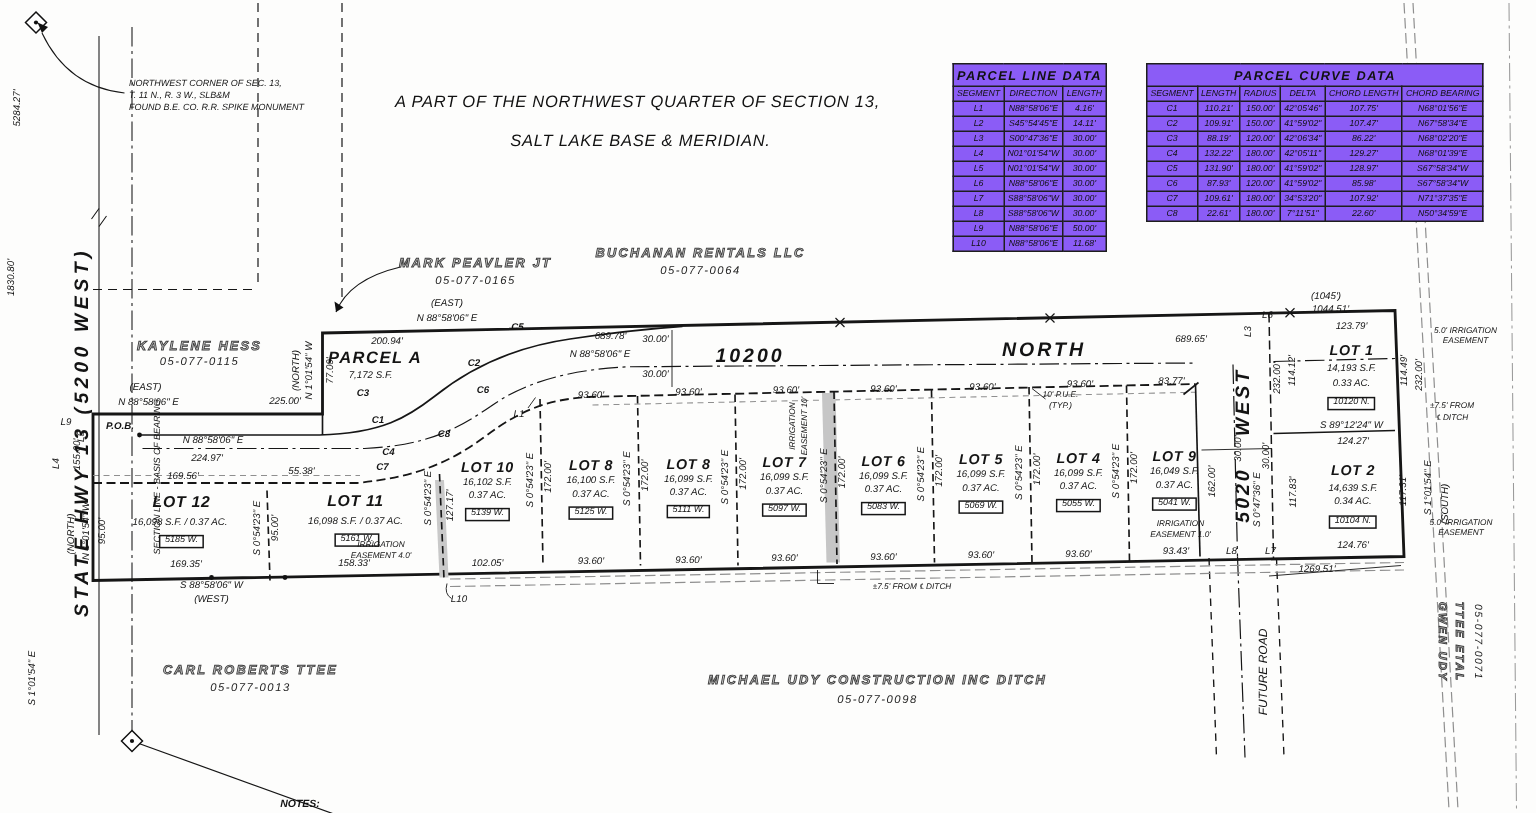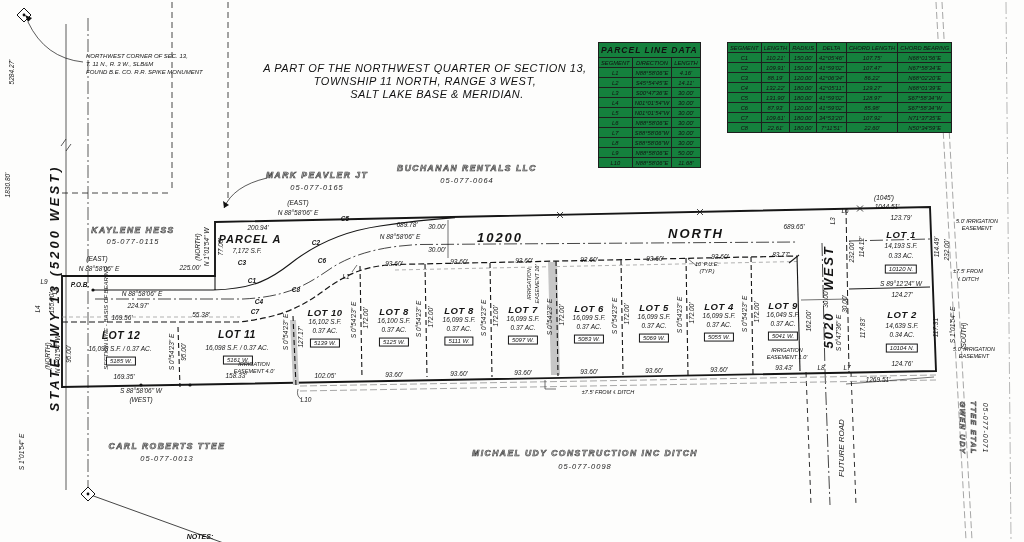--- a/index.html
+++ b/index.html
@@ -15,21 +15,21 @@
   .addr{border:1px solid #161616;padding:0 3px;font-size:6px;background:#fff;}
   .street{font:bold italic 13px "Liberation Sans",sans-serif;letter-spacing:2px;}
   .hwy{font:bold italic 13px "Liberation Sans",sans-serif;letter-spacing:3px;}
   .owner{font:bold italic 8.5px "Liberation Sans",sans-serif;letter-spacing:1.5px;
          color:#c9c9c9;-webkit-text-stroke:0.6px #3c3c3c;}
   .ownum{font:italic 7.5px "Liberation Sans",sans-serif;letter-spacing:1px;color:#222;}
   .title{font:bold italic 25px "Liberation Sans",sans-serif;letter-spacing:1px;color:#0c0c0c;}
   .sub{font:italic 11px "Liberation Sans",sans-serif;color:#111;letter-spacing:.5px;}
   .cnote{font:italic 6px/1.35 "Liberation Sans",sans-serif;transform:translate(0,0);text-align:left;}
   .parc{font:bold italic 11px "Liberation Sans",sans-serif;letter-spacing:1px;}
-  .dtable{position:absolute;border-collapse:collapse;background:#15803d;z-index:4;}
+  .dtable{position:absolute;border-collapse:collapse;background:#8b5cf6;z-index:4;margin-left:37px;}
   .dtable td,.dtable th{border:1px solid #1e1e1e;font:italic 5.8px "Liberation Sans",sans-serif;
        padding:1.5px 2px;text-align:center;color:#111;}
   .dtable .ttl{font:bold italic 8.5px "Liberation Sans",sans-serif;letter-spacing:1px;padding:2px;}
   .dtable th{font-style:italic;font-weight:normal;}
 </style>
 </head>
 <body>
 
 <div id="plat">
 
@@ -112,22 +112,21 @@
         <circle cx="88" cy="494" r="1.4"></circle>
       <circle cx="93" cy="290" r="1.6"></circle>
       <circle cx="141" cy="385" r="1.6"></circle>
         <circle cx="190" cy="385" r="1.6"></circle>
       <path d="M28,22 L25,15 L32,18 Z"></path>
       <path d="M224,208 L223,201 L229,205 Z"></path>
     </g>
   </svg>
 
   <div class="lbl sub" style="left:425px;top:68px">A PART OF THE NORTHWEST QUARTER OF SECTION 13,</div>
-  <div class="lbl sub" style="left:425px;top:81px">TOWNSHIP 11 NORTH, RANGE 3 WEST,</div>
-  <div class="lbl sub" style="left:437px;top:94px">SALT LAKE BASE &amp; MERIDIAN.</div>
+  <div class="lbl sub" style="left:427px;top:94px">SALT LAKE BASE &amp; MERIDIAN.</div>
 
   <table class="dtable" style="left:598px;top:42px">
     <thead>
       <tr>
           <th class="ttl" colspan="3">PARCEL LINE DATA</th>
         </tr>
       <tr class="headrow">
           <th>SEGMENT</th>
           <th>DIRECTION</th>
           <th>LENGTH</th>
@@ -182,20 +181,23 @@
         <tr>
           <td>L10</td>
           <td>N88°58'06"E</td>
           <td>11.68'</td>
         </tr>
       </tbody>
   </table>
 
   <table class="dtable" style="left:727px;top:42px">
     <thead>
+      <tr>
+          <th class="ttl" colspan="6">PARCEL CURVE DATA</th>
+        </tr>
       <tr class="headrow">
           <th>SEGMENT</th>
           <th>LENGTH</th>
           <th>RADIUS</th>
           <th>DELTA</th>
           <th>CHORD LENGTH</th>
           <th>CHORD BEARING</th>
         </tr>
     </thead>
     <tbody>

